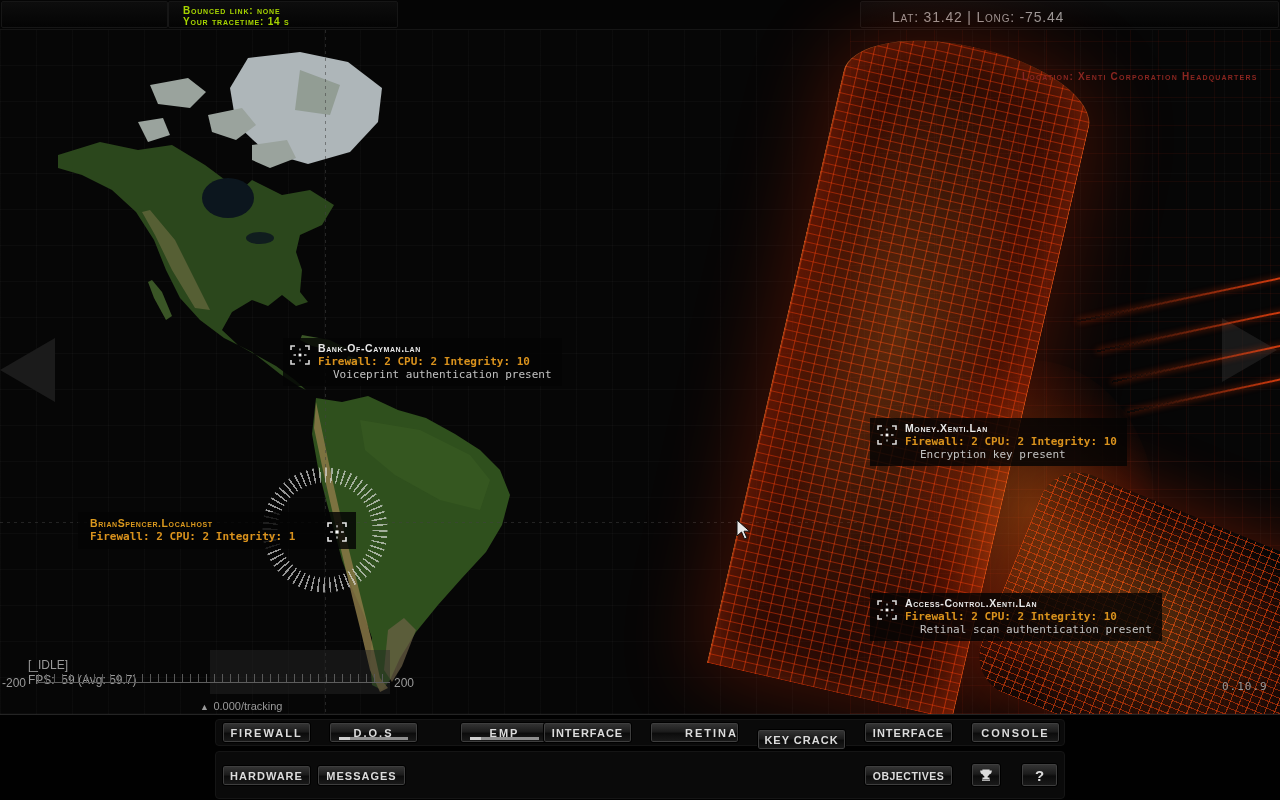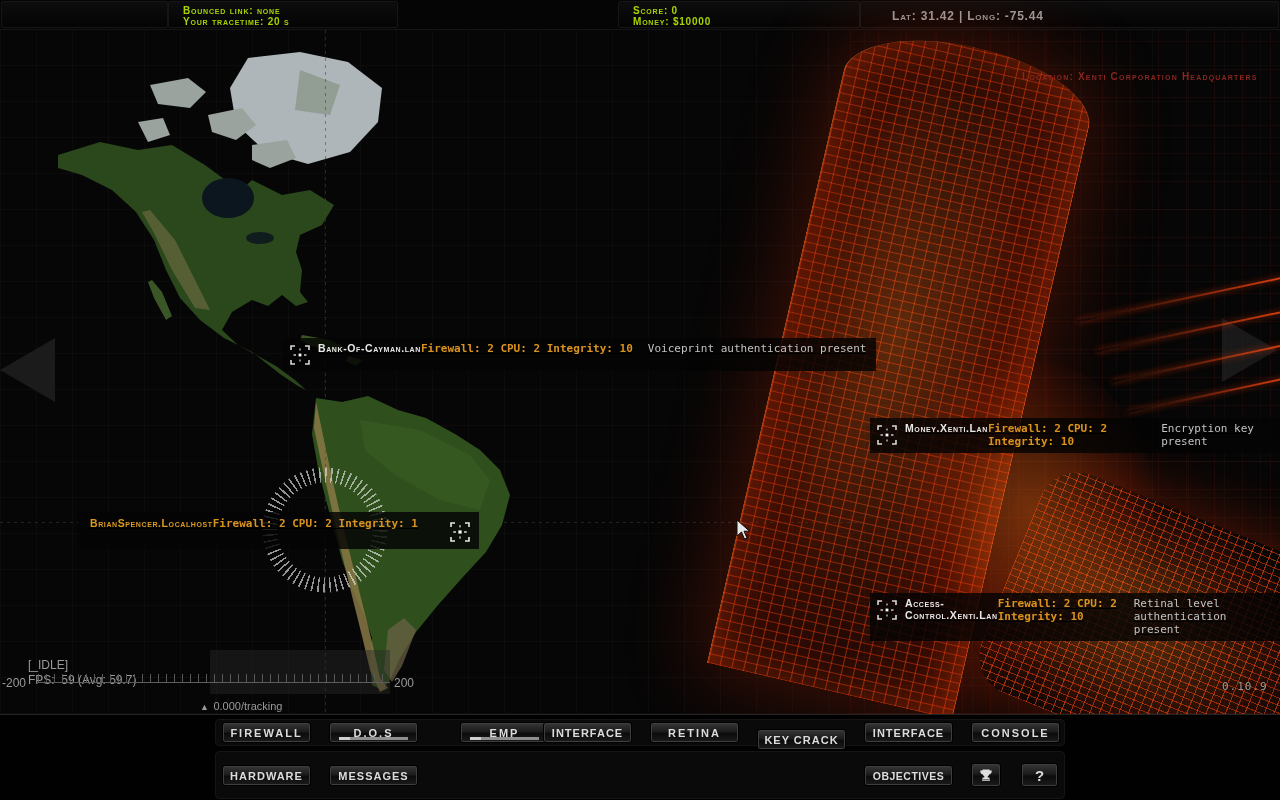--- a/index.html
+++ b/index.html
@@ -5,21 +5,21 @@
   * { margin:0; padding:0; box-sizing:border-box; }
   html,body { background:#000; }
   #app {
     position:relative; width:1280px; height:800px; overflow:hidden;
     background:#040404; font-family:"Liberation Sans", sans-serif;
   }
   
   .topbar { position:absolute; left:0; top:0; width:1280px; height:30px; background:#050505; border-bottom:1px solid #151515; }
   .tb-panel { position:absolute; top:1px; height:27px; background:linear-gradient(#0d0d0d,#040404); border:1px solid #161616; border-radius:2px; }
   .hud-green { color:#a6d400; font-size:10px; font-weight:bold; font-variant:small-caps; letter-spacing:0.8px; white-space:pre; }
-  .hud-gray  { color:#9a9a9a; font-size:12px; font-weight:bold; font-variant:small-caps; letter-spacing:0.8px; white-space:pre;padding-left:19px; }
+  .hud-gray  { color:#9a9a9a; font-size:14px; font-weight:normal; font-variant:small-caps; letter-spacing:0.8px; white-space:pre;padding-left:19px; }
   .tb-line { position:absolute; }
   
   .map-area { position:absolute; left:0; top:30px; width:1280px; height:684px; background:#060606; }
   .map-grid {
     position:absolute; inset:0;
     background:
       repeating-linear-gradient(90deg, rgba(255,255,255,0.022) 0 1px, transparent 1px 36px),
       repeating-linear-gradient(0deg, rgba(255,255,255,0.022) 0 1px, transparent 1px 36px);
   }
   .red-grid {
@@ -63,21 +63,21 @@
   }
   .streak { position:absolute; height:2px; background:linear-gradient(90deg, rgba(255,60,10,0), rgba(255,70,15,0.85));
     box-shadow:0 0 6px rgba(255,60,0,0.6); transform:rotate(-12deg); }
   .loc-label { position:absolute; left:1022px; top:41px; color:#8a2620; font-size:10px; font-weight:bold;
     font-variant:small-caps; letter-spacing:1.2px; white-space:nowrap; }
   .version { position:absolute; left:1222px; top:650px; color:#9a9a9a; font-family:"DejaVu Sans Mono",monospace;
     font-size:11px; letter-spacing:1px; text-shadow:0 0 3px #000; }
   
   .node-tip { position:absolute; display:flex; align-items:flex-start; gap:7px;
     background:rgba(4,4,4,0.82); padding:4px 10px 5px 6px; }
-  .node-tip .txt { display:flex; flex-direction:row;text-decoration:underline; }
+  .node-tip .txt { display:flex; flex-direction:column; }
   .tip-title { color:#e8e8e8; font-size:10.5px; font-weight:bold; font-variant:small-caps; letter-spacing:0.6px; margin-bottom:1px; }
   .tip-title.orange { color:#dc9a1e; }
   .tip-stats { color:#d9921d; font-family:"DejaVu Sans Mono",monospace; font-size:11px; font-weight:bold; }
   .tip-info  { color:#c2c2c2; font-family:"DejaVu Sans Mono",monospace; font-size:11px;margin-left:15px; }
   .crosshair { width:22px; height:22px; flex:0 0 22px; margin-top:2px; }
   .gauge { position:absolute; left:262px; top:437px; width:126px; height:126px; opacity:.75;
     background:repeating-conic-gradient(rgba(230,230,230,0.85) 0deg 1.6deg, transparent 1.6deg 6deg);
     -webkit-mask:radial-gradient(circle, transparent 0 47px, #000 48px 62px, transparent 63px);
     mask:radial-gradient(circle, transparent 0 47px, #000 48px 62px, transparent 63px);
   }
@@ -100,25 +100,21 @@
 </style>
 </head>
 <body>
 
 <div id="app">
 
   <div class="topbar">
     <div class="tb-panel" style="left:1px; width:167px;"></div>
     <div class="tb-panel" style="left:168px; width:230px;">
       <div class="tb-line hud-green" style="left:14px; top:3px;">Bounced link: none</div>
-      <div class="tb-line hud-green" style="left:14px; top:14px;">Your tracetime: 20 s</div>
-    </div>
-    <div class="tb-panel" style="left:618px; width:242px;">
-      <div class="tb-line hud-green" style="left:14px; top:3px;">Score: 0</div>
-      <div class="tb-line hud-green" style="left:14px; top:14px;">Money: $10000</div>
+      <div class="tb-line hud-green" style="left:14px; top:14px;">Your tracetime: 14 s</div>
     </div>
     <div class="tb-panel" style="left:860px; width:419px;">
       <div class="tb-line hud-gray" style="left:12px; top:7px;">Lat: 31.42 | Long: -75.44</div>
     </div>
   </div>
 
   <div class="map-area">
     <div class="map-grid"></div>
     <div class="red-grid"></div>
 
@@ -244,21 +240,21 @@
         </g>
         <rect x="9.6" y="9.6" width="2.8" height="2.8" fill="#fff"></rect>
         <rect x="4.5" y="10.2" width="2.5" height="1.6" fill="#bbb"></rect>
           <rect x="15" y="10.2" width="2.5" height="1.6" fill="#bbb"></rect>
         <rect x="10.3" y="4.5" width="1.4" height="2" fill="#bbb"></rect>
           <rect x="10.3" y="15.5" width="1.4" height="2" fill="#bbb"></rect>
       </svg>
       <div class="txt">
         <span class="tip-title">Access-Control.Xenti.Lan</span>
         <span class="tip-stats">Firewall: 2 CPU: 2 Integrity: 10</span>
-        <span class="tip-info">Retinal level authentication present</span>
+        <span class="tip-info">Retinal scan authentication present</span>
       </div>
     </div>
 
     <div class="fps-band"></div>
     <div class="mono-gray" style="position:absolute; left:28px; top:628px;">[_IDLE]</div>
     <div class="mono-gray" style="position:absolute; left:28px; top:643px;">FPS:  59 (Avg: 59.7)</div>
     <div class="mono-gray" style="position:absolute; left:2px; top:646px;">-200</div>
     <div class="ruler-ticks"></div>
     <div class="mono-gray" style="position:absolute; left:394px; top:646px;">200</div>
     <div style="position:absolute; left:200px; top:666px;">
@@ -286,37 +282,37 @@
       </div>
     <div class="btn" style="left:460px; top:7px; width:89px;">
         <span>EMP</span>
         <span class="charge">
           <span class="seg"></span>
         </span>
       </div>
     <div class="btn" style="left:543px; top:7px; width:89px; letter-spacing:1px;">
         <span>INTERFACE</span>
       </div>
-    <div class="btn" style="left:650px; top:7px; width:89px;">
+    <div class="btn" style="left:650px; top:7px; width:89px;justify-content:flex-end;">
         <span>RETINA</span>
       </div>
     <div class="btn" style="left:757px; top:14px; width:89px; letter-spacing:1px;text-align:right;">
         <span>KEY CRACK</span>
       </div>
     <div class="btn" style="left:864px; top:7px; width:89px; letter-spacing:1px;">
         <span>INTERFACE</span>
       </div>
     <div class="btn" style="left:971px; top:7px; width:89px;">
         <span>CONSOLE</span>
       </div>
 
     <div class="btn" style="left:222px; top:50px; width:89px; letter-spacing:1px;">
         <span>HARDWARE</span>
       </div>
-    <div class="btn" style="left:329px; top:50px; width:89px; letter-spacing:1px;text-align:center;">
+    <div class="btn" style="left:317px; top:50px; width:89px; letter-spacing:1px;text-align:center;">
         <span>MESSAGES</span>
       </div>
 
     <div class="btn" style="left:864px; top:50px; width:89px; letter-spacing:0.5px; font-size:10.5px;">
         <span>OBJECTIVES</span>
       </div>
     <div class="btn" style="left:971px; top:48px; width:30px; height:24px;">
       <svg width="16" height="16" viewBox="0 0 20 20">
         <path d="M5.5 3h9v1.3h2.8c0 3-1.4 4.6-3 4.9-.5 1.2-1.3 2-2.2 2.3v1.7h2.3V15H5.6v-1.8h2.3v-1.7c-.9-.3-1.7-1.1-2.2-2.3-1.6-.3-3-1.9-3-4.9h2.8z" fill="#ddd"></path>
         <rect x="5" y="15.6" width="10" height="1.6" fill="#ddd"></rect>

